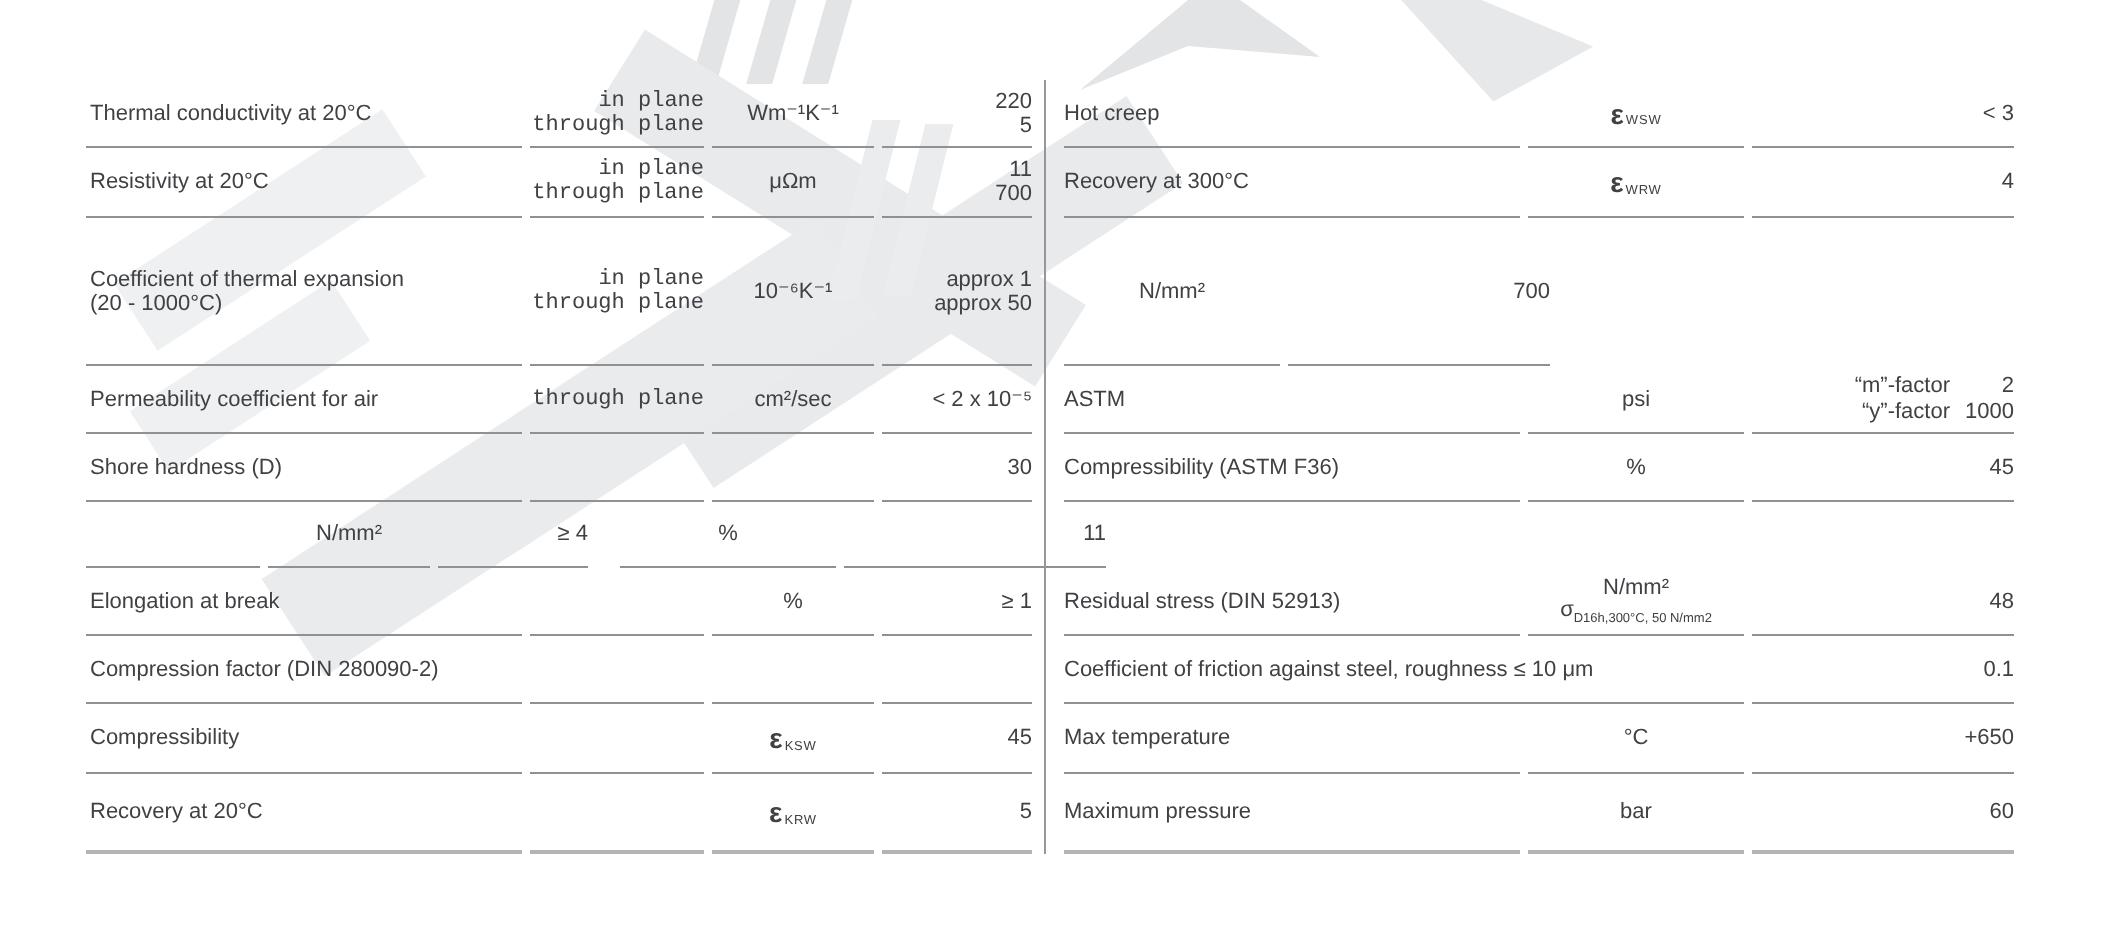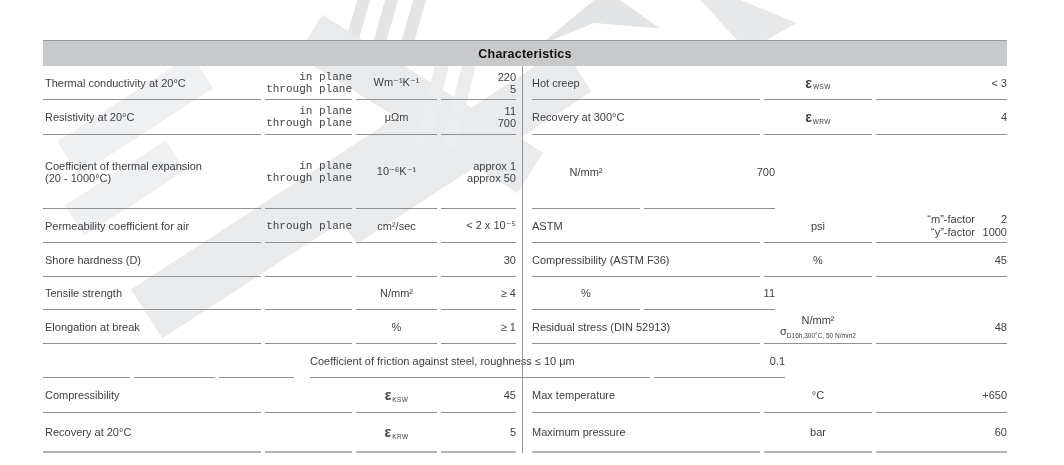--- a/index.html
+++ b/index.html
@@ -74,23 +74,20 @@
   <div class="wm wm-flag"></div>
   <div class="wm wm-b1"></div>
   <div class="wm wm-b2"></div>
   <div class="wm wm-b3"></div>
   <div class="wm wm-t1"></div>
   <div class="wm wm-t2"></div>
   <div class="wm wm-l1"></div>
   <div class="wm wm-l2"></div>
 
   <div class="sheet">
-    <div class="header-bar">
-      <span class="title">Characteristics</span>
-    </div>
 
     <div class="rows">
       <div class="v-divider"></div>
 
       <div class="row" style="min-height:34px">
         <div class="cell c-llabel">
             <span>Thermal conductivity at 20°C</span>
           </div>
         <div class="cell c-lplane">
             <div class="lines ta-r">
@@ -232,23 +229,20 @@
           </div>
         <div class="cell c-runit">
             <span>%</span>
           </div>
         <div class="cell c-rvalue">
             <span>45</span>
           </div>
       </div>
 
       <div class="row" style="min-height:33px">
-        <div class="cell c-llabel">
-            <span>Tensile strength</span>
-          </div>
         <div class="cell c-lplane"></div>
         <div class="cell c-lunit">
             <span>N/mm²</span>
           </div>
         <div class="cell c-lvalue">
             <span>≥ 4</span>
           </div>
         <div class="cell c-mid"></div>
         <div class="cell c-runit">
             <span>%</span>
@@ -278,20 +272,23 @@
             <span class="sig-line">N/mm²</span>
             <span class="sig-line"><span>σ</span><span class="sigma-sub">D16h,300°C, 50 N/mm2</span></span>
           </div>
         </div>
         <div class="cell c-rvalue">
             <span>48</span>
           </div>
       </div>
 
       <div class="row" style="min-height:34px">
+        <div class="cell c-llabel">
+            <span>Compression factor (DIN 280090-2)</span>
+          </div>
         <div class="cell c-lplane"></div>
         <div class="cell c-lunit"></div>
         <div class="cell c-lvalue"></div>
         <div class="cell c-mid"></div>
         <div class="cell c-rlabelwide">
             <span>Coefficient of friction against steel, roughness ≤ 10 μm</span>
           </div>
         <div class="cell c-rvalue">
             <span>0.1</span>
           </div>

